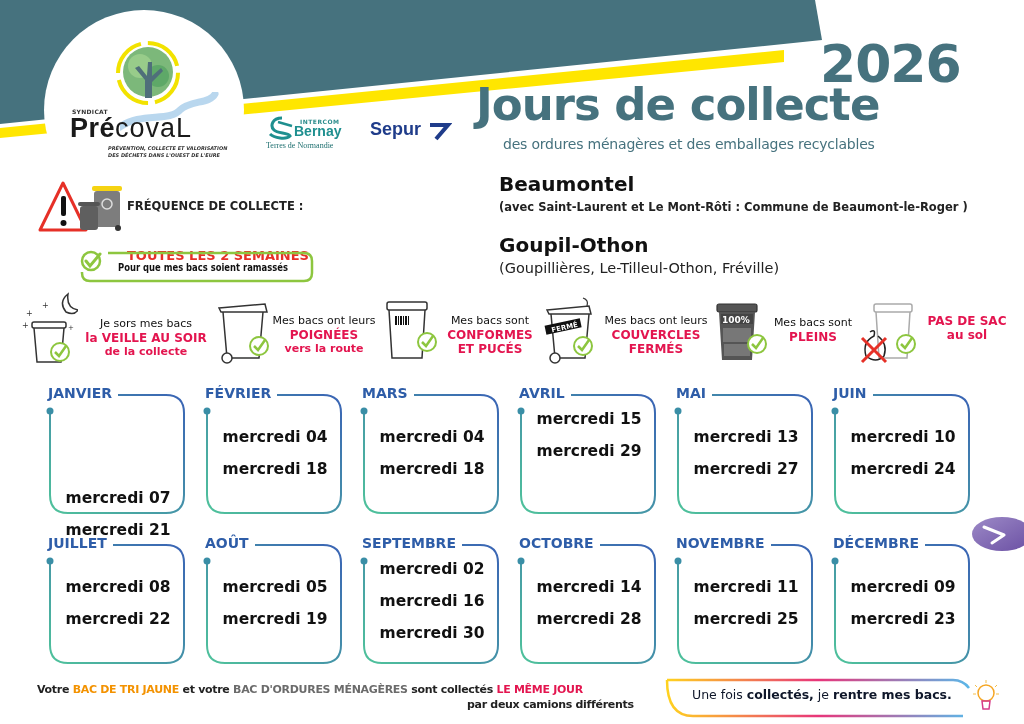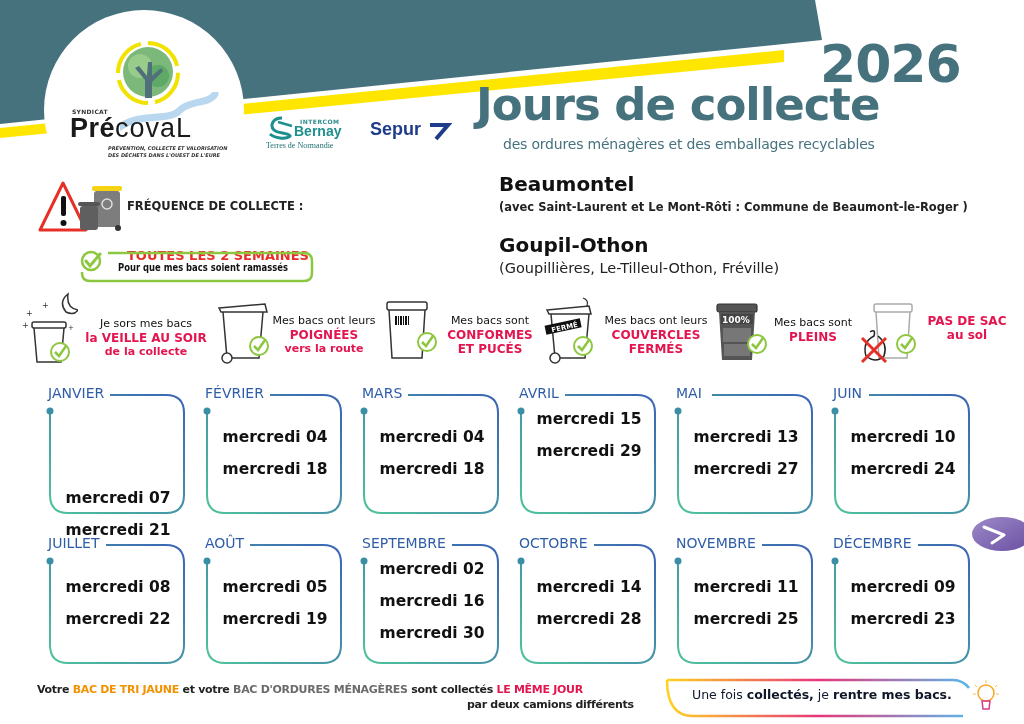--- a/index.html
+++ b/index.html
@@ -46,21 +46,21 @@
 
   
   .rule { position: absolute; top: 292px; height: 76px; }
   .rule svg { position: absolute; }
   .rule .txt { position: absolute; text-align: center; font-size: 11px; line-height: 14px; white-space: nowrap; margin-left: 7px; }
   .rule .l1 { color: #111; display: block; }
   .rule .red { color: #e3154f; font-weight: bold; display: block; font-size: 12px; }
 
   
   .month { position: absolute; width: 140px; height: 128px; }
-  .month .label { position: absolute; left: 0; top: 0; font-size: 14px; font-weight: normal; color: #2e5da8; white-space: nowrap; background: #fff; padding-right: 6px; z-index: 2; line-height: 16px; }
+  .month .label { position: absolute; left: 0; top: 0; font-size: 14px; font-weight: bold; color: #2e5da8; white-space: nowrap; background: #fff; padding-right: 6px; z-index: 2; line-height: 16px; }
   .month svg.frame { position: absolute; left: -4px; top: 0; }
   .month .dates { position: absolute; left: 4px; right: 4px; display: flex; flex-direction: column; align-items: center; }
   .month .date { font-size: 15.5px; font-weight: bold; color: #111; line-height: 32px; white-space: nowrap; }
 
   .next-btn { position: absolute; left: 972px; top: 517px; width: 52px; height: 34px; }
 
   
   .foot1 { position: absolute; left: 37px; top: 683px; font-size: 11px; font-weight: bold; color: #222; white-space: nowrap; letter-spacing: -0.3px; }
   .foot1 .yellow { color: #f39200; }
   .foot1 .grey { color: #6b6b6b; }

